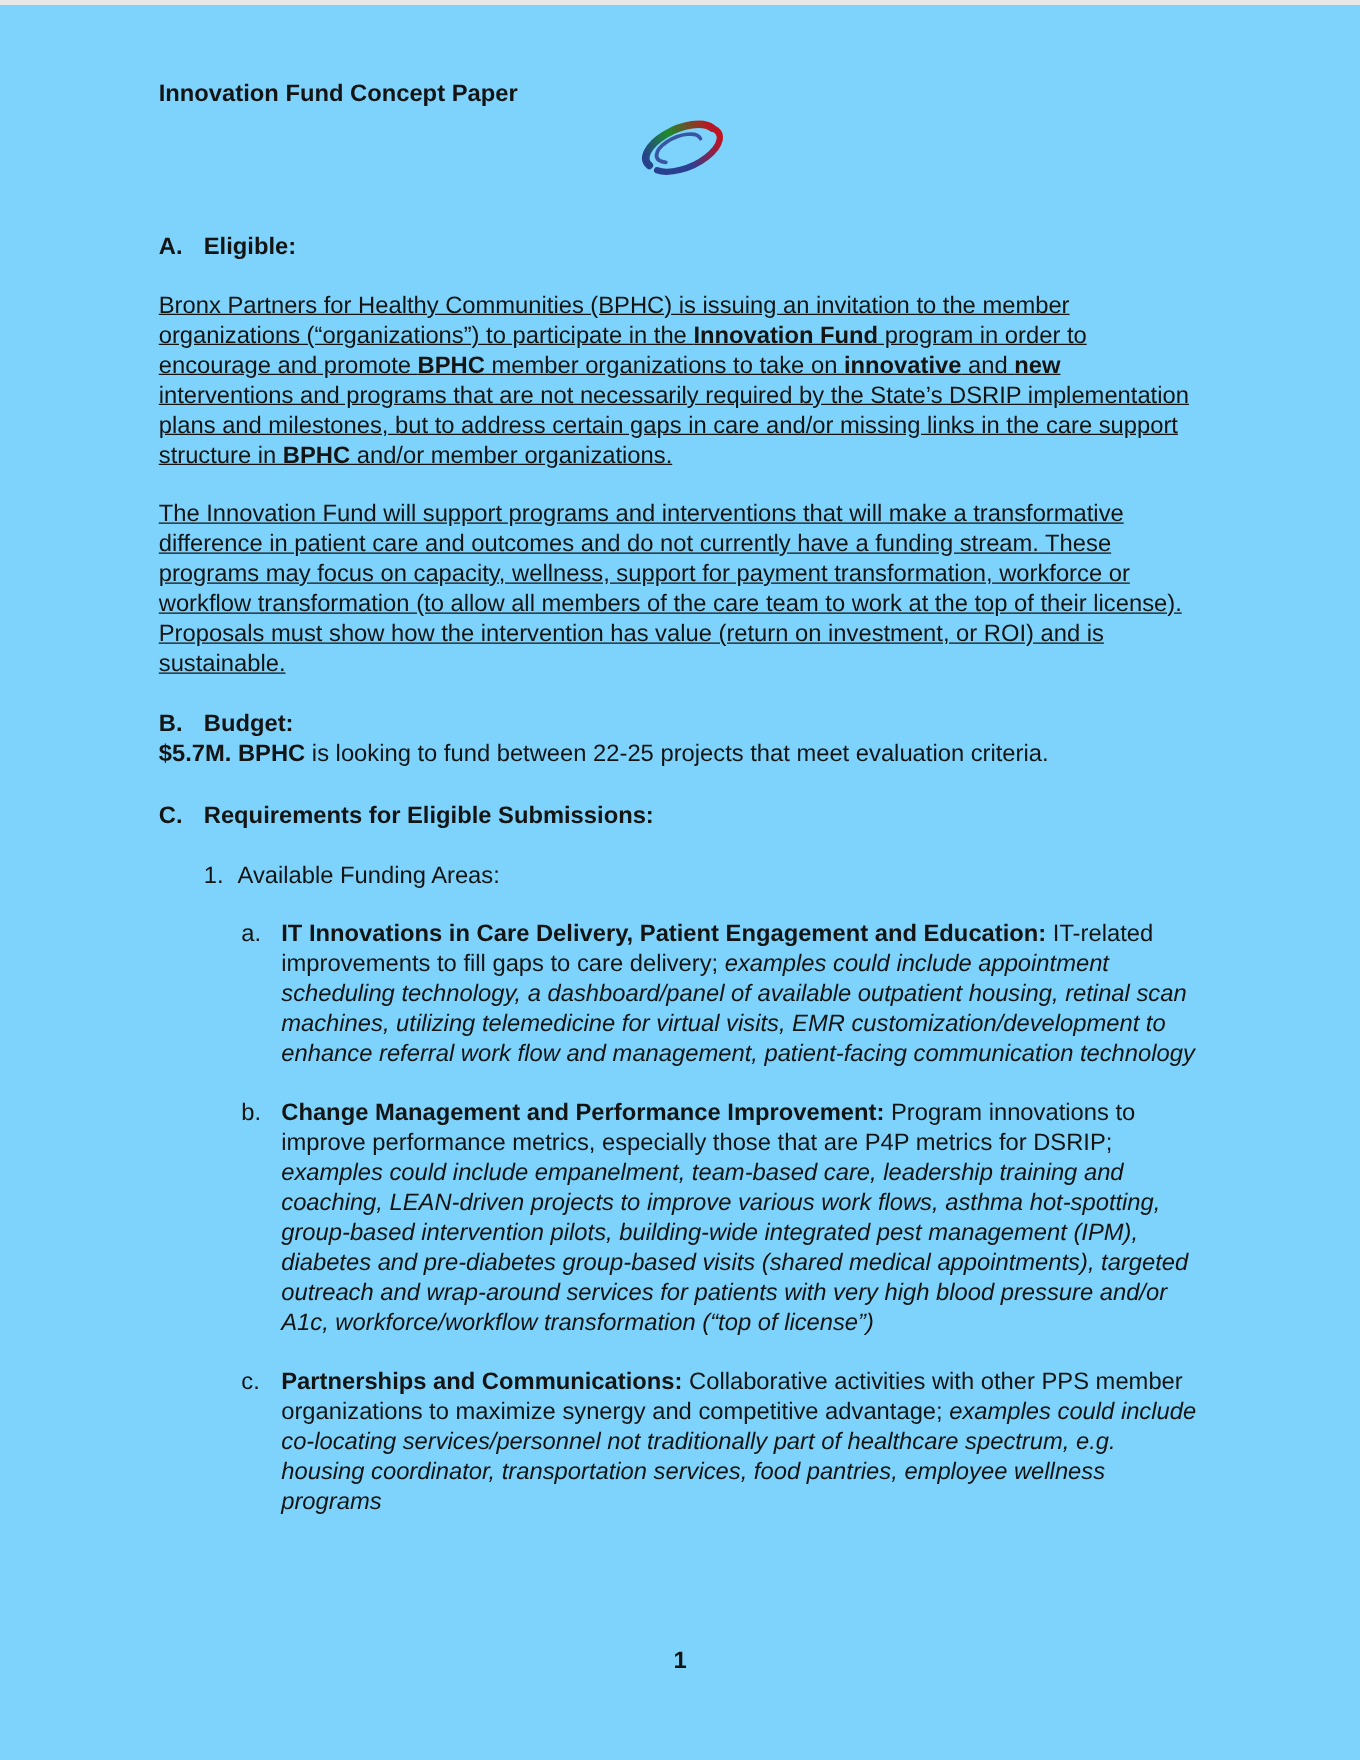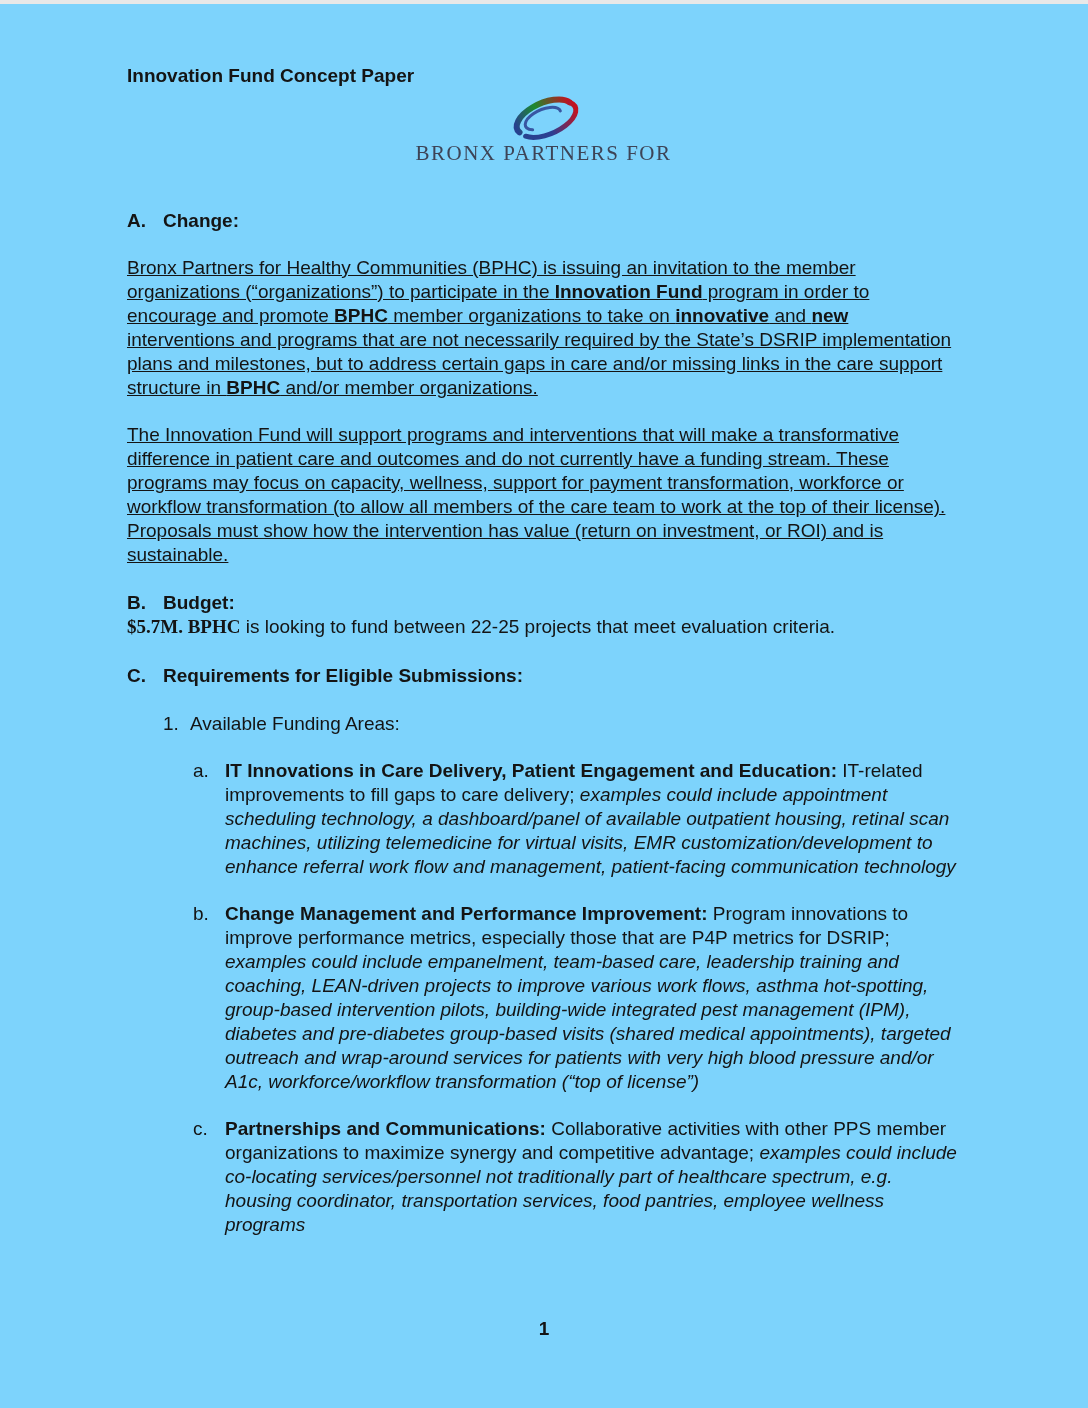--- a/index.html
+++ b/index.html
@@ -48,36 +48,35 @@
             <stop offset="55%" stop-color="#2c3f92"></stop>
             <stop offset="100%" stop-color="#27418f"></stop>
           </linearGradient>
         </defs>
         <g transform="rotate(-24 40 26)">
           <path d="M11 31 A 29 14 0 0 1 69 24" stroke="url(#gTop)" stroke-width="6" fill="none" stroke-linecap="round"></path>
           <path d="M69 24 A 29 14 0 0 1 15 37" stroke="url(#gBot)" stroke-width="5" fill="none" stroke-linecap="round"></path>
           <path d="M24 34 A 19 9 0 1 1 57 28" stroke="#2c3f92" stroke-width="3" fill="none" stroke-linecap="round" opacity="0.85"></path>
         </g>
       </svg>
-      <div class="logo-line1" style="color:#3d4457">BRONX PARTNERS FOR</div>
     </div>
 
     <div class="section-heading sh-a">
       <span class="marker-abc">A.</span>
-      <span>Change:</span>
+      <span>Eligible:</span>
     </div>
 
     <div class="para"><span>Bronx Partners for Healthy Communities (BPHC) is issuing an invitation to the member organizations (“organizations”) to participate in the </span><span style="font-weight: 700;">Innovation Fund</span><span> program in order to encourage and promote </span><span style="font-weight: 700;">BPHC</span><span> member organizations to take on </span><span style="font-weight: 700;">innovative</span><span> and </span><span style="font-weight: 700;">new</span><span> interventions and programs that are not necessarily required by the State’s DSRIP implementation plans and milestones, but to address certain gaps in care and/or missing links in the care support structure in </span><span style="font-weight: 700;">BPHC</span><span> and/or member organizations.</span></div>
     <div class="para">The Innovation Fund will support programs and interventions that will make a transformative difference in patient care and outcomes and do not currently have a funding stream. These programs may focus on capacity, wellness, support for payment transformation, workforce or workflow transformation (to allow all members of the care team to work at the top of their license). Proposals must show how the intervention has value (return on investment, or ROI) and is sustainable.</div>
 
     <div class="section-heading sh-b">
       <span class="marker-abc">B.</span>
       <span>Budget:</span>
     </div>
-    <div><span style="font-weight: 700; font-family: Liberation Serif, serif;">$5.7M. BPHC</span><span> is looking to fund between </span><span style="font-weight: 400;">22-25</span><span> projects that meet evaluation criteria.</span></div>
+    <div><span style="font-weight: 700;">$5.7M. BPHC</span><span> is looking to fund between </span><span style="font-weight: 400;">22-25</span><span> projects that meet evaluation criteria.</span></div>
 
     <div class="section-heading sh-c">
       <span class="marker-abc">C.</span>
       <span>Requirements for Eligible Submissions:</span>
     </div>
 
     <div class="num-item">
       <span class="marker-num">1.</span>
       <span>Available Funding Areas:</span>
     </div>

